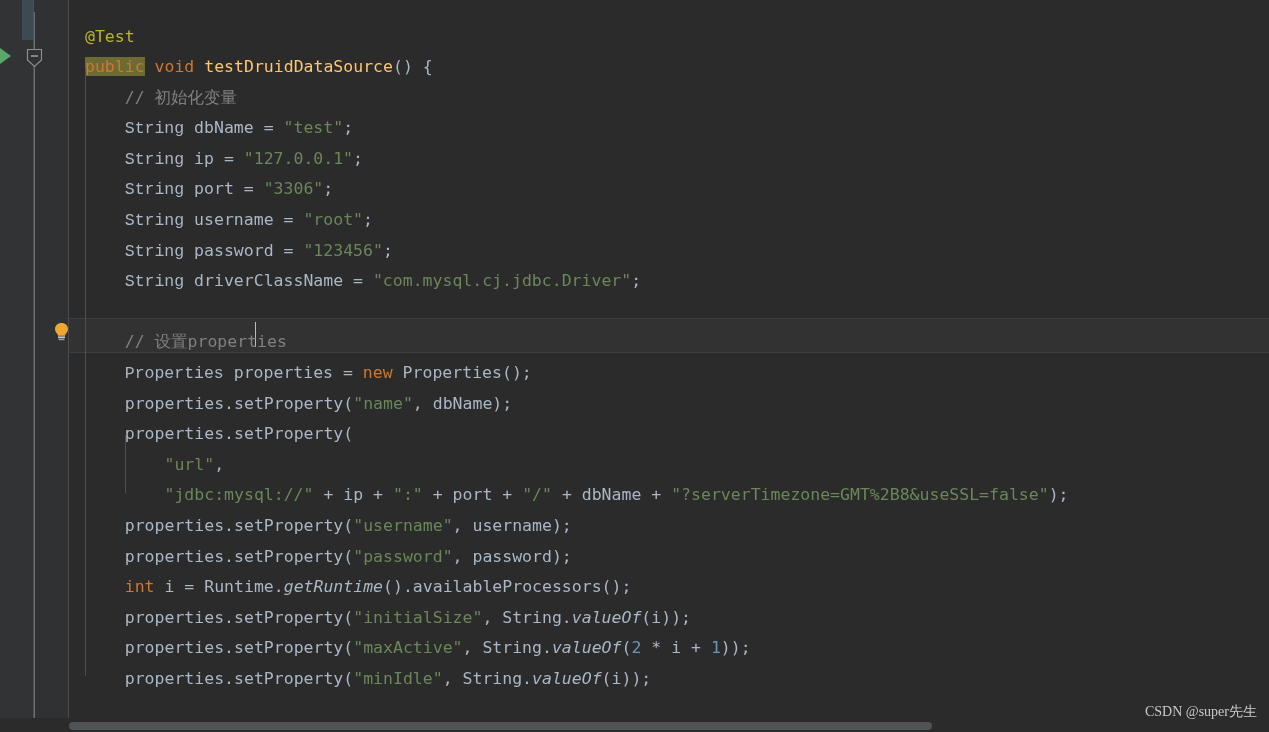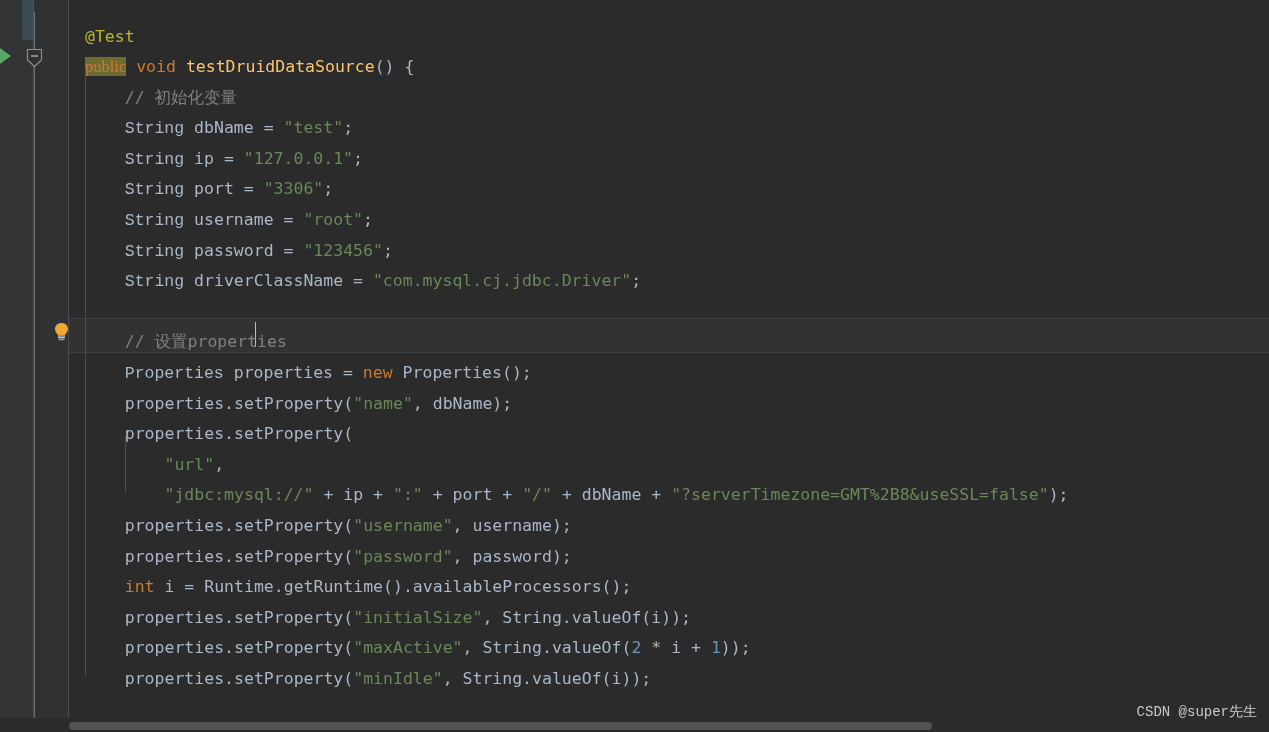--- a/index.html
+++ b/index.html
@@ -47,34 +47,34 @@
 
   
   .iguide{position:absolute;width:1px;background:#4b4f51;}
 
   
   .hscroll-track{position:absolute;left:0;top:718px;width:1269px;height:14px;background:#2b2b2b;}
   .hscroll-thumb{position:absolute;left:69px;top:722px;width:863px;height:8px;background:#4f5356;border-radius:4px;}
 
   
   .watermark{position:absolute;right:12px;top:703px;
-    font-family:Liberation Mono, monospace;font-size:14px;color:#c9c9c9;}
+    font-family:Liberation Serif, serif;font-size:14px;color:#c9c9c9;}
 
   
   .kw       {color:#cc7832;}          
   .anno     {color:#bbb529;}          
   .mname    {color:#ffc66d;}          
   .type     {color:#a9b7c6;font-family:Liberation Mono, monospace;}
   .plain    {color:#a9b7c6;}
   .str      {color:#6a8759;}
   .num      {color:#6897bb;}
   .cmt      {color:#808080;}
   .paren    {color:#a9b7c6;}
-  .stat     {color:#a9b7c6;}  
-  .hl       {background:#6b6b32;font-family:Liberation Serif, serif;}                
+  .stat     {color:#a9b7c6;font-style:italic;}  
+  .hl       {background:#6b6b32;}                
 </style>
 </head>
 <body>
 
 <div class="ide">
 
   <div class="leftstrip"></div>
   <div class="annot-block"></div>
   <div class="leftstrip-edge"></div>
 

